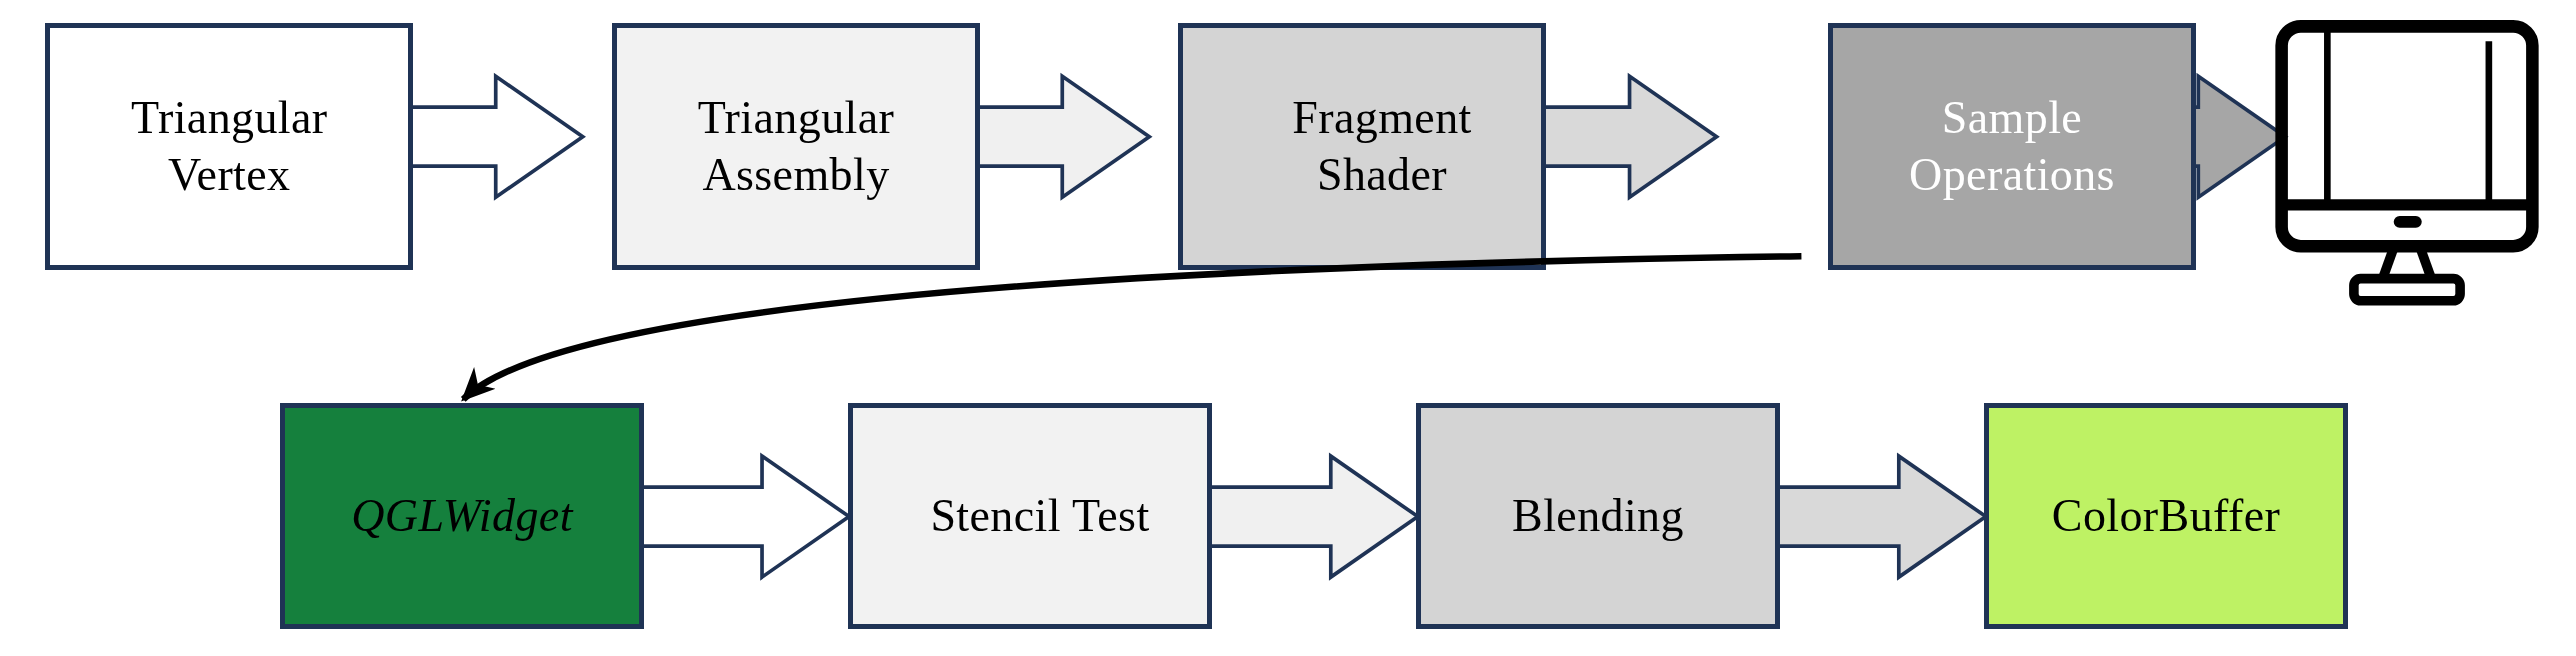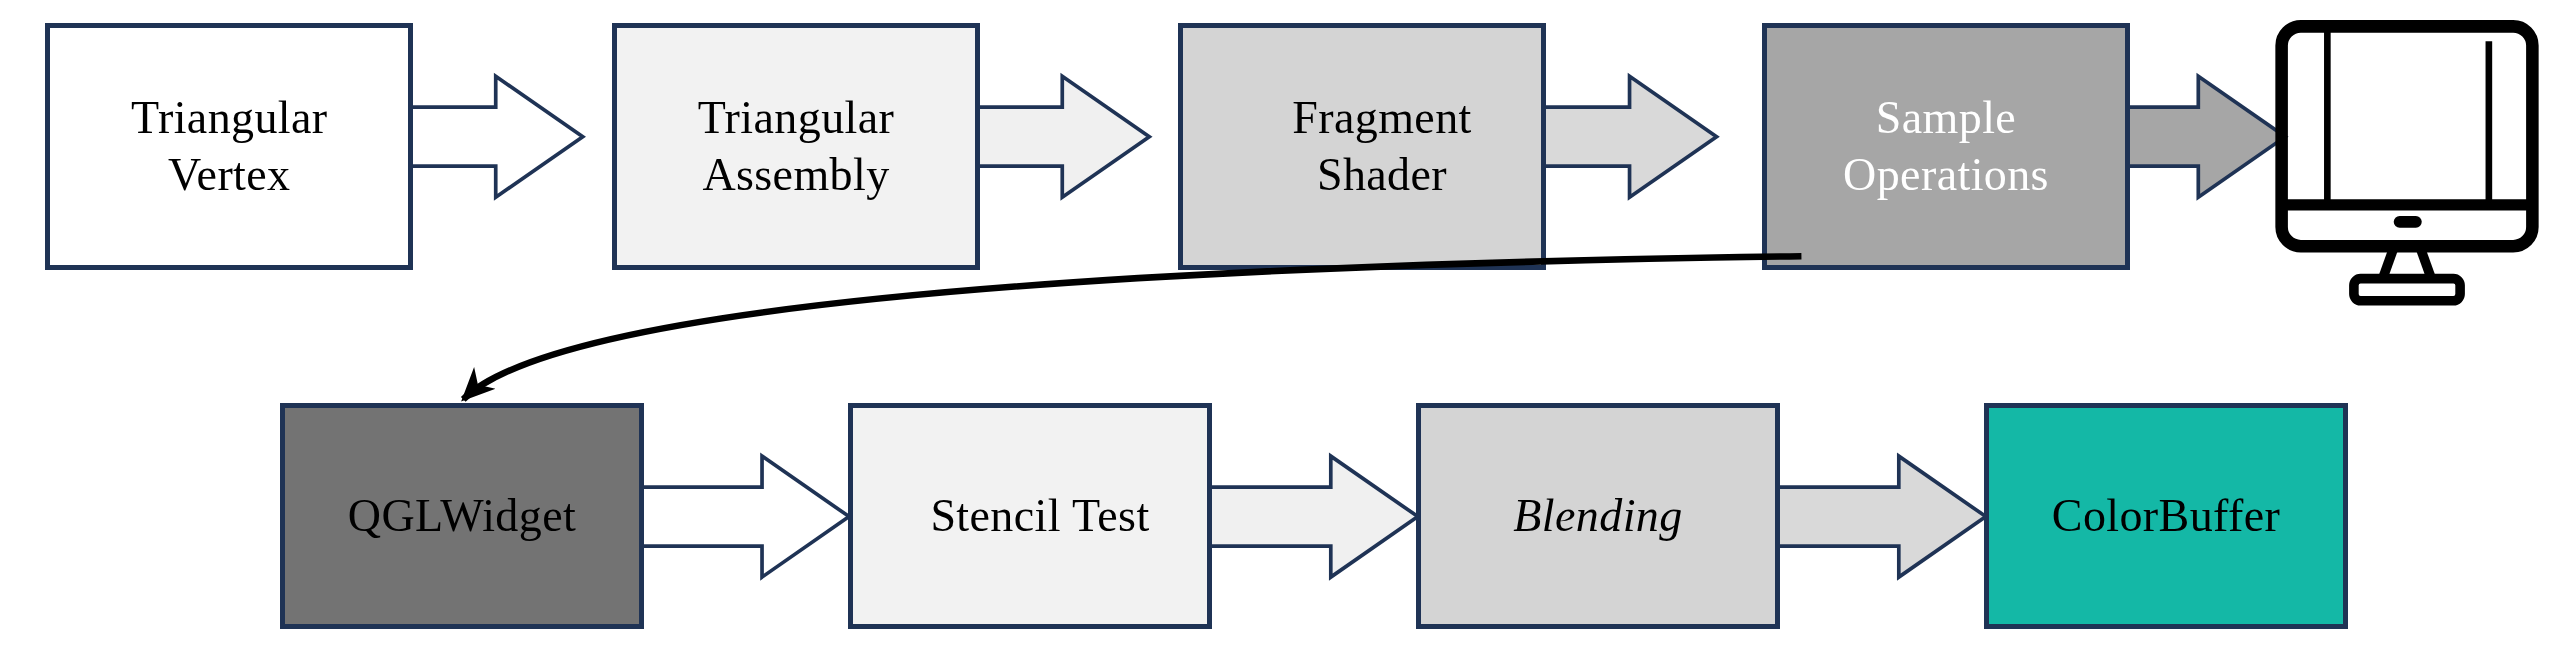--- a/index.html
+++ b/index.html
@@ -29,21 +29,21 @@
     line-height: 1.22;
     white-space: pre-line;
     letter-spacing: 0.4px;
   }
   .node-top    { top: 23px;  height: 247px; width: 368px; margin-left: 32px; }
   .node-bottom { top: 403px; height: 226px; width: 364px; }
 
   .pos-n1 { left: 13.3px; }
   .pos-n2 { left: 580px; }
   .pos-n3 { left: 1146px; padding-left: 40px; }
-  .pos-n4 { left: 1730px; }
+  .pos-n4 { left: 1796px; }
   .pos-b1 { left: 280px; }
   .pos-b2 { left: 848px; }
   .pos-b3 { left: 1416px; }
   .pos-b4 { left: 1984px; }
 
   .overlay {
     position: absolute;
     left: 0; top: 0;
     width: 2576px;
     height: 657px;
@@ -99,30 +99,30 @@
   </div>
   <div class="node node-top pos-n3" style="background-color: rgb(212, 212, 212);">
     <span class="label" style="color: rgb(0, 0, 0);">Fragment
 Shader</span>
   </div>
   <div class="node node-top pos-n4" style="background-color: rgb(166, 166, 166);">
     <span class="label" style="color: rgb(255, 255, 255);">Sample
 Operations</span>
   </div>
 
-  <div class="node node-bottom pos-b1" style="background-color: #737373;">
+  <div class="node node-bottom pos-b1" style="background-color: #15803d; font-style: italic;">
     <span class="label" style="color: rgb(0, 0, 0);">QGLWidget</span>
   </div>
   <div class="node node-bottom pos-b2" style="background-color: rgb(242, 242, 242); padding-left: 20px;">
     <span class="label" style="color: rgb(0, 0, 0);">Stencil Test</span>
   </div>
   <div class="node node-bottom pos-b3" style="background-color: rgb(212, 212, 212);">
-    <span class="label" style="color: rgb(0, 0, 0); font-style: italic;">Blending</span>
+    <span class="label" style="color: rgb(0, 0, 0);">Blending</span>
   </div>
-  <div class="node node-bottom pos-b4" style="background-color: #14b8a6;">
+  <div class="node node-bottom pos-b4" style="background-color: #bef264;">
     <span class="label" style="color: rgb(0, 0, 0);">ColorBuffer</span>
   </div>
 
   <svg class="overlay" viewBox="0 0 3492 890">
     <defs>
       <marker id="arrowhead" viewBox="0 0 12 12" refX="10" refY="6" markerWidth="5.5" markerHeight="5.5" orient="auto-start-reverse">
         <path d="M 0 1 L 11 6 L 0 11 L 3.2 6 Z" fill="#000000"></path>
       </marker>
     </defs>
     <path class="connector-path" marker-end="url(#arrowhead)" d="M 2442 347 Q 800 370 628 541"></path>

